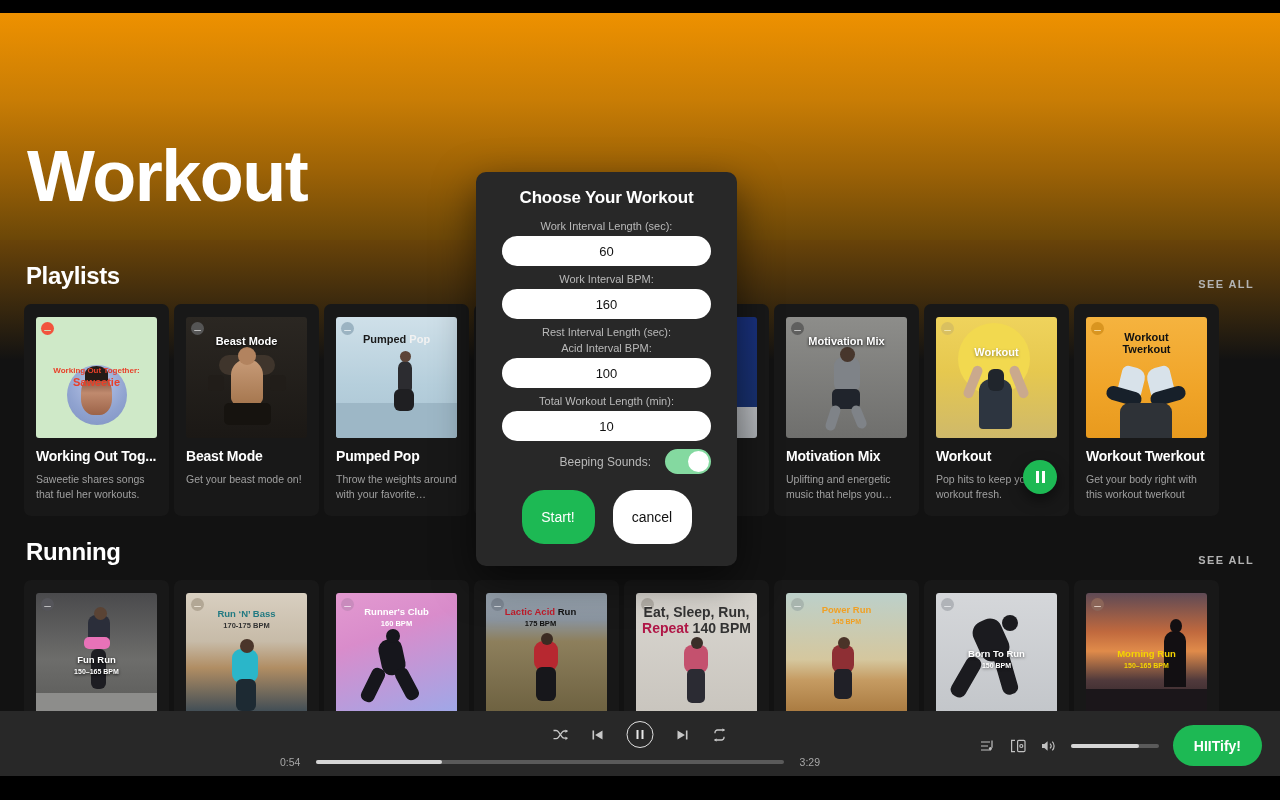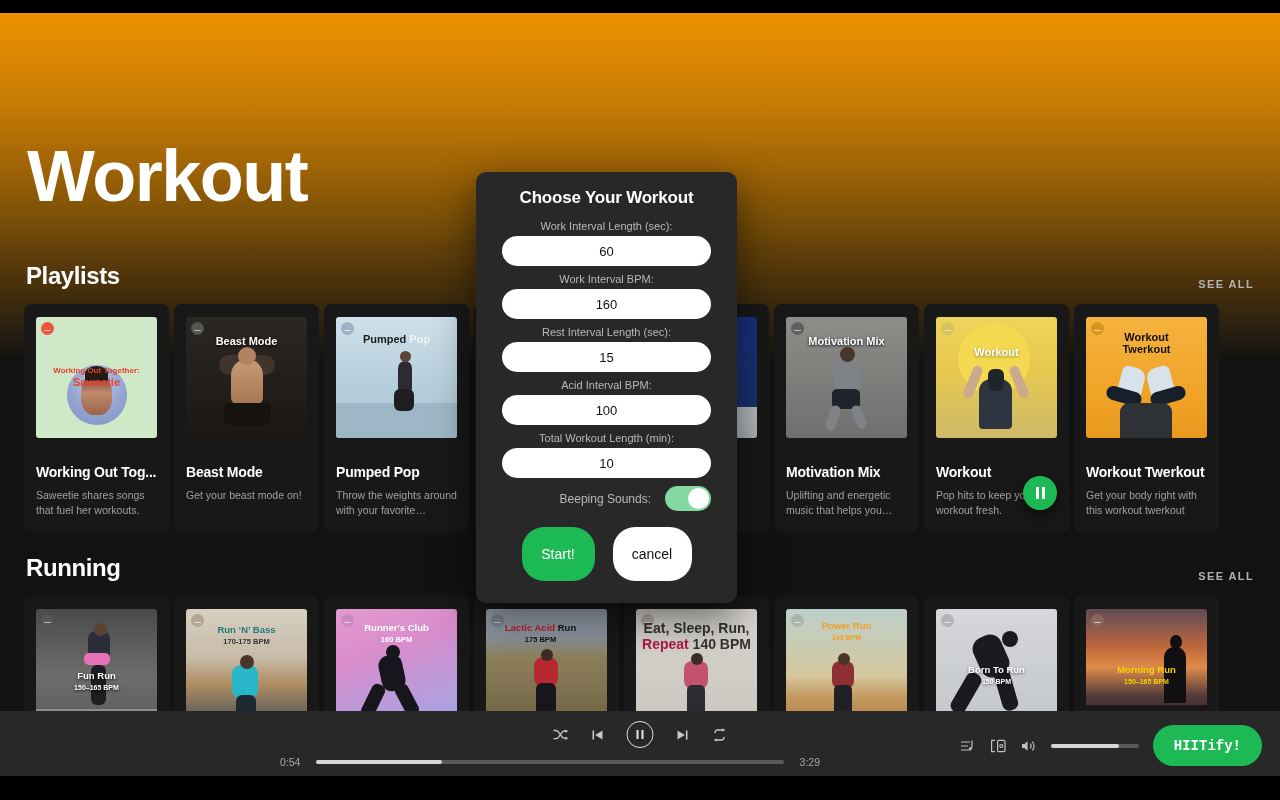--- a/index.html
+++ b/index.html
@@ -80,21 +80,21 @@
     position: absolute; left: 5px; top: 5px;
     width: 13px; height: 13px; border-radius: 50%;
     display: flex; align-items: center; justify-content: center;
     font-size: 9px; line-height: 1;
   }
   .cover-label {
     position: relative; z-index: 2; text-align: center;
     font-weight: bold; line-height: 1.12; padding: 0 6px;
   }
   .card-title {
-    margin-top: 26px; font-size: 14px; font-weight: bold; color: #fff;
+    margin-top: 10px; font-size: 14px; font-weight: bold; color: #fff;
     white-space: nowrap; overflow: hidden; text-overflow: ellipsis;
     letter-spacing: -0.2px;
   }
   .card-desc {
     margin-top: 8px; font-size: 10.5px; color: #a0a0a0; line-height: 1.45;
     display: -webkit-box; -webkit-line-clamp: 2; -webkit-box-orient: vertical;
     overflow: hidden;
   }
   .play-fab {
     position: absolute; right: 12px; bottom: 22px;
@@ -190,21 +190,21 @@
     display: flex; align-items: center; gap: 14px;
   }
   .vol-bar {
     width: 88px; height: 4px; background: #5a5a5a; border-radius: 2px; position: relative;
     cursor: pointer;
   }
   .vol-bar .fill { position: absolute; left:0; top:0; height:4px; background:#d6d6d6; border-radius:2px; }
   .hiitify {
     background: #1DB954; color: #fff; border: none; border-radius: 21px;
     height: 41px; padding: 0 21px; font-size: 14px; font-weight: bold; cursor: pointer;
-    font-family: Liberation Mono, monospace;
+    font-family: Liberation Sans, sans-serif;
   }
   .ricon { color: #c0c0c0; cursor: pointer; display:flex; }
 </style>
 </head>
 <body>
 
 <div id="app">
 
   <div class="letterbox-top"></div>
 
@@ -443,21 +443,20 @@
     <div>
       <div class="field-label">Work Interval Length (sec):</div>
       <input class="field-input" value="60" style="">
     </div>
     <div>
       <div class="field-label">Work Interval BPM:</div>
       <input class="field-input" value="160" style="">
     </div>
     <div>
       <div class="field-label">Rest Interval Length (sec):</div>
-      <input class="field-input" value="15" style="">
     </div>
     <div>
       <div class="field-label">Acid Interval BPM:</div>
       <input class="field-input" value="100" style="">
     </div>
     <div>
       <div class="field-label">Total Workout Length (min):</div>
       <input class="field-input" value="10" style="">
     </div>
 

